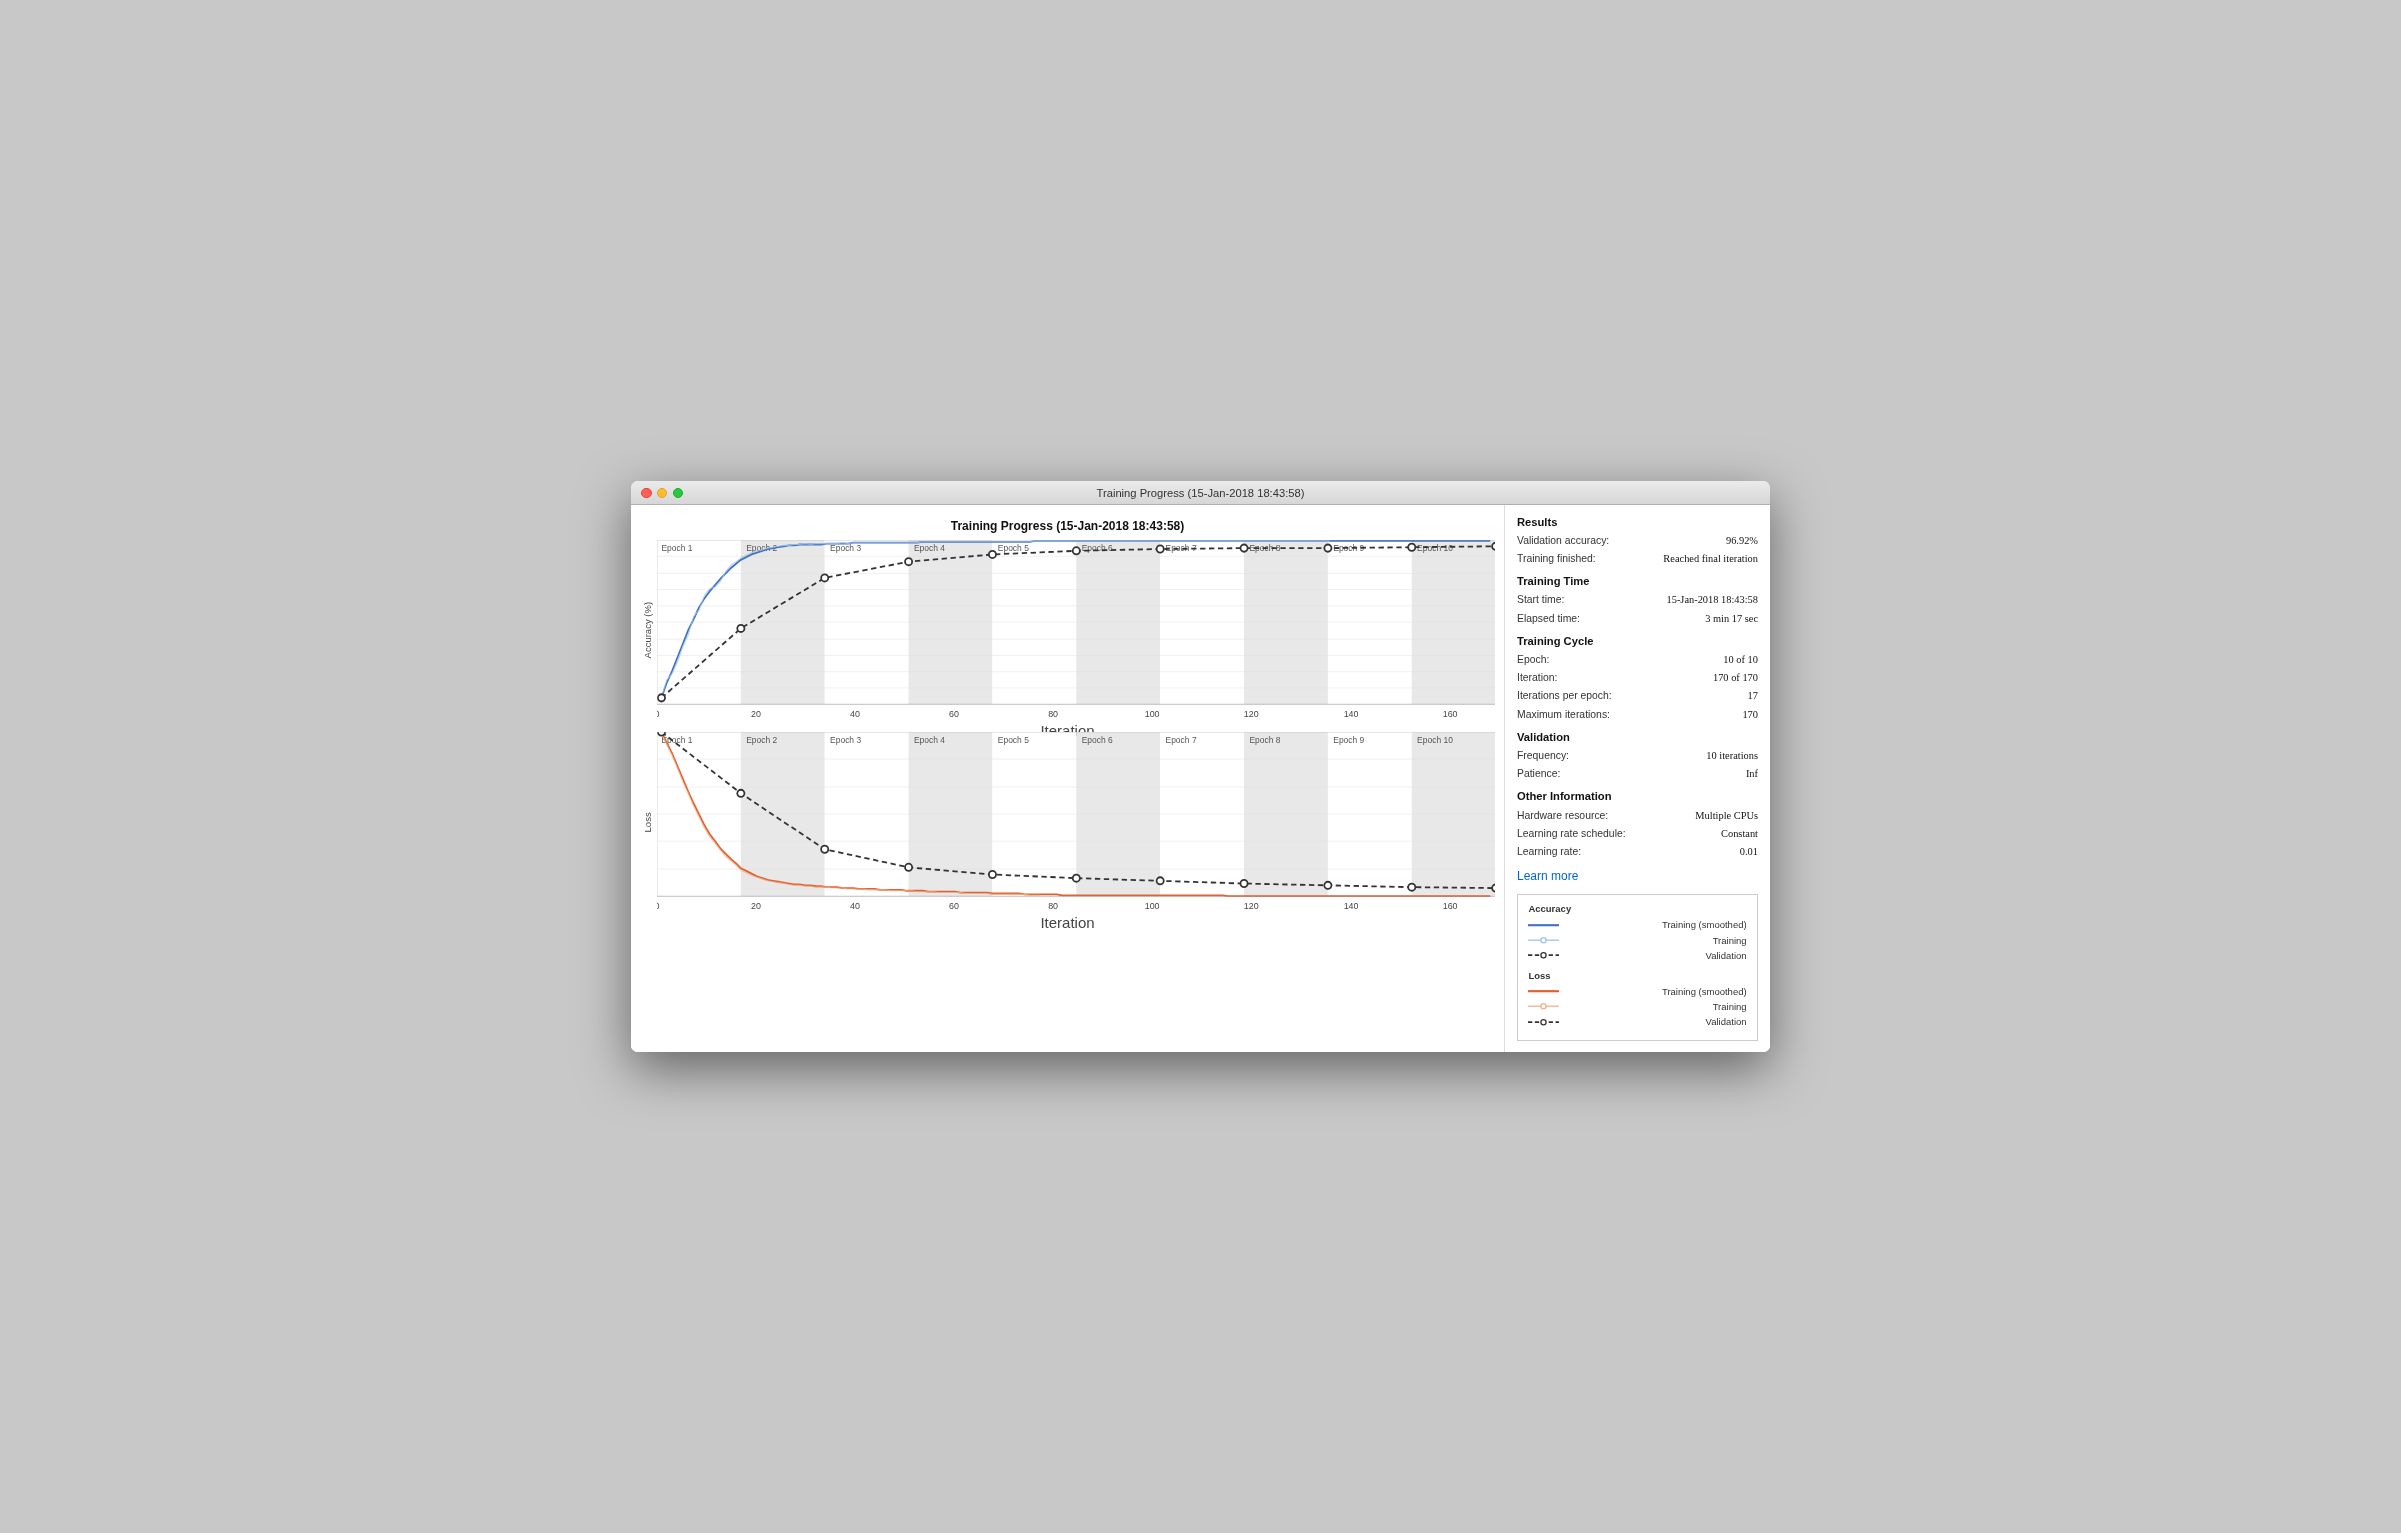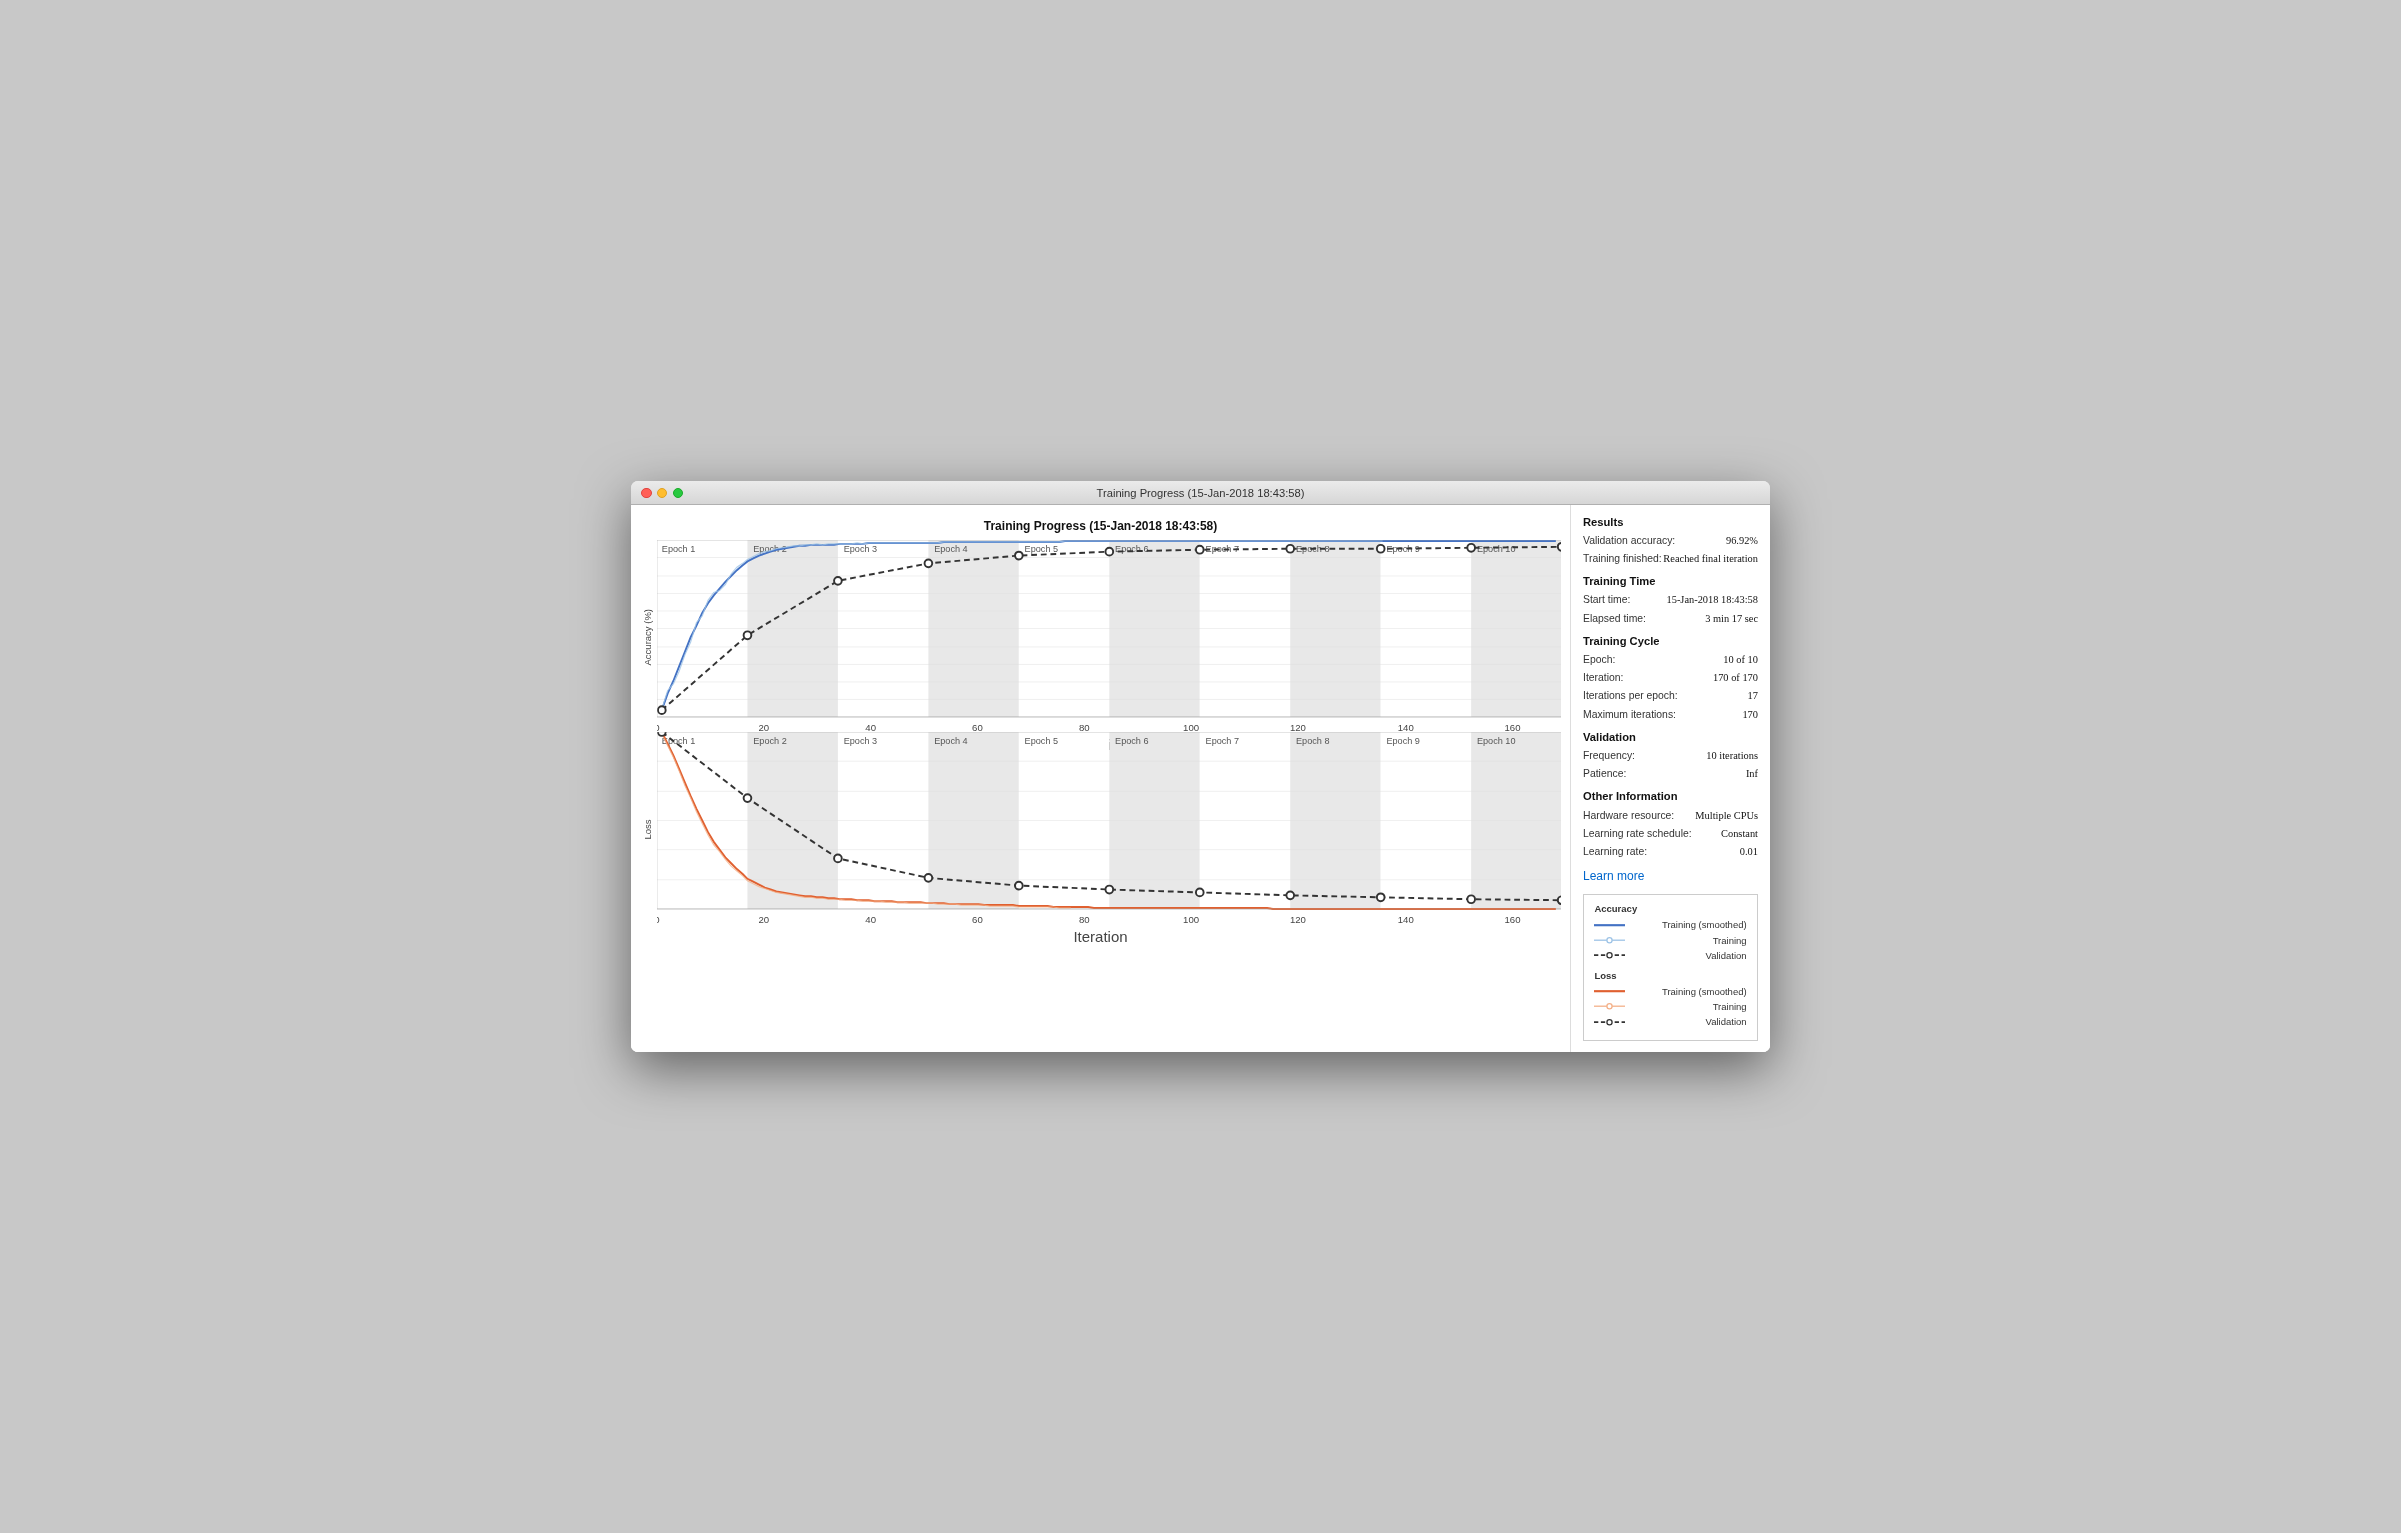--- a/index.html
+++ b/index.html
@@ -91,21 +91,21 @@
       text-align: center;
       font-size: 15px;
       color: #444;
       margin-top: 1.7px;
     }
     svg.chart-svg {
       width: 100%;
       height: 100%;
     }
     .sidebar {
-      width: 200px;
+      width: 266px;
       border-left: 0.9px solid #ddd;
       padding: 10.4px 12px;
       background: white;
       overflow-y: auto;
       font-size: 10.4px;
     }
     .sidebar h2 {
       font-size: 11.2px;
       font-weight: bold;
       margin-bottom: 5.2px;

